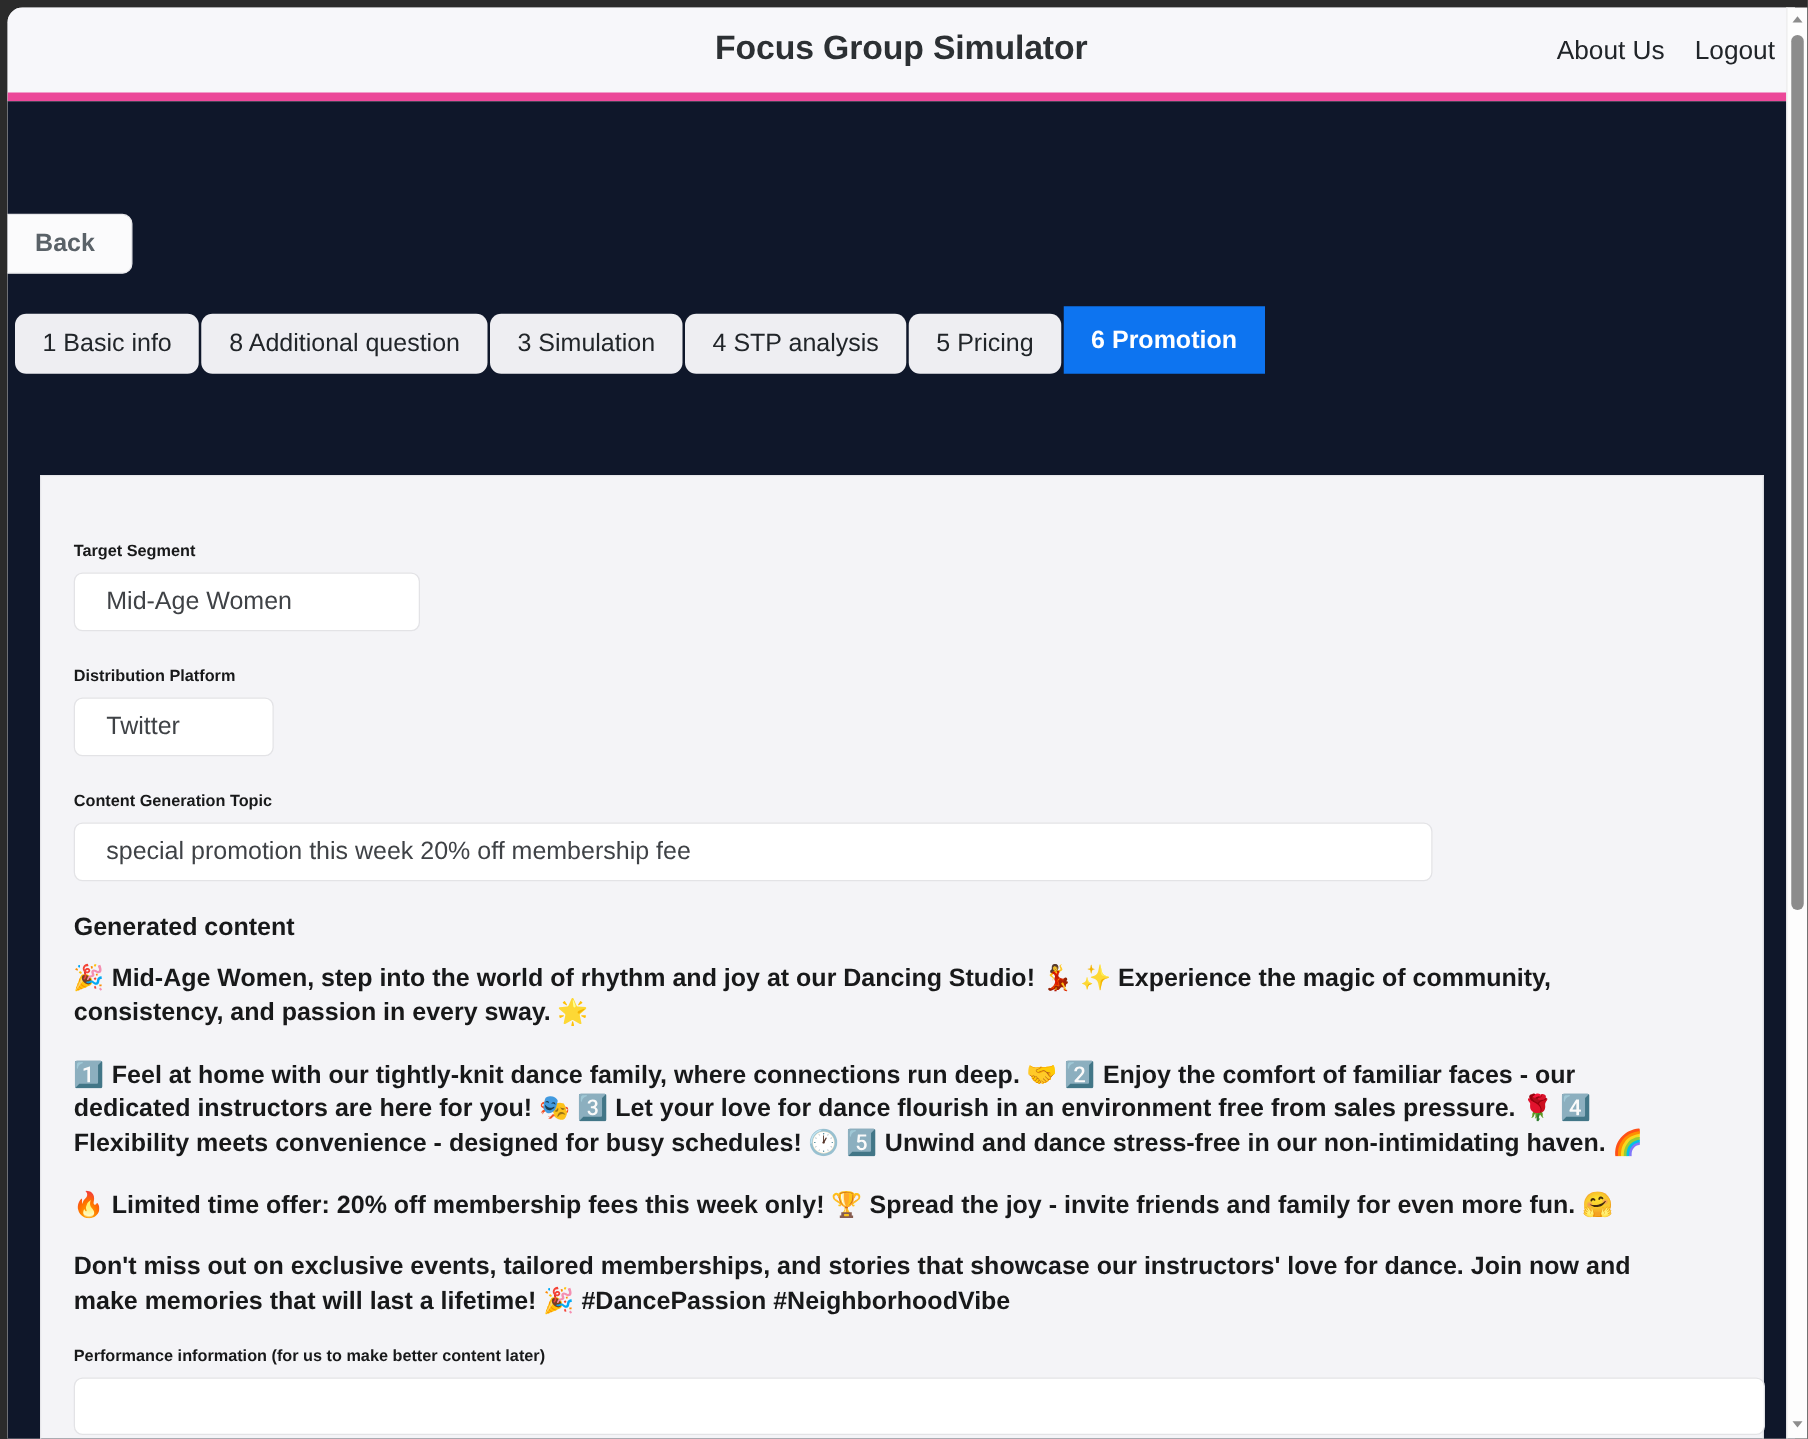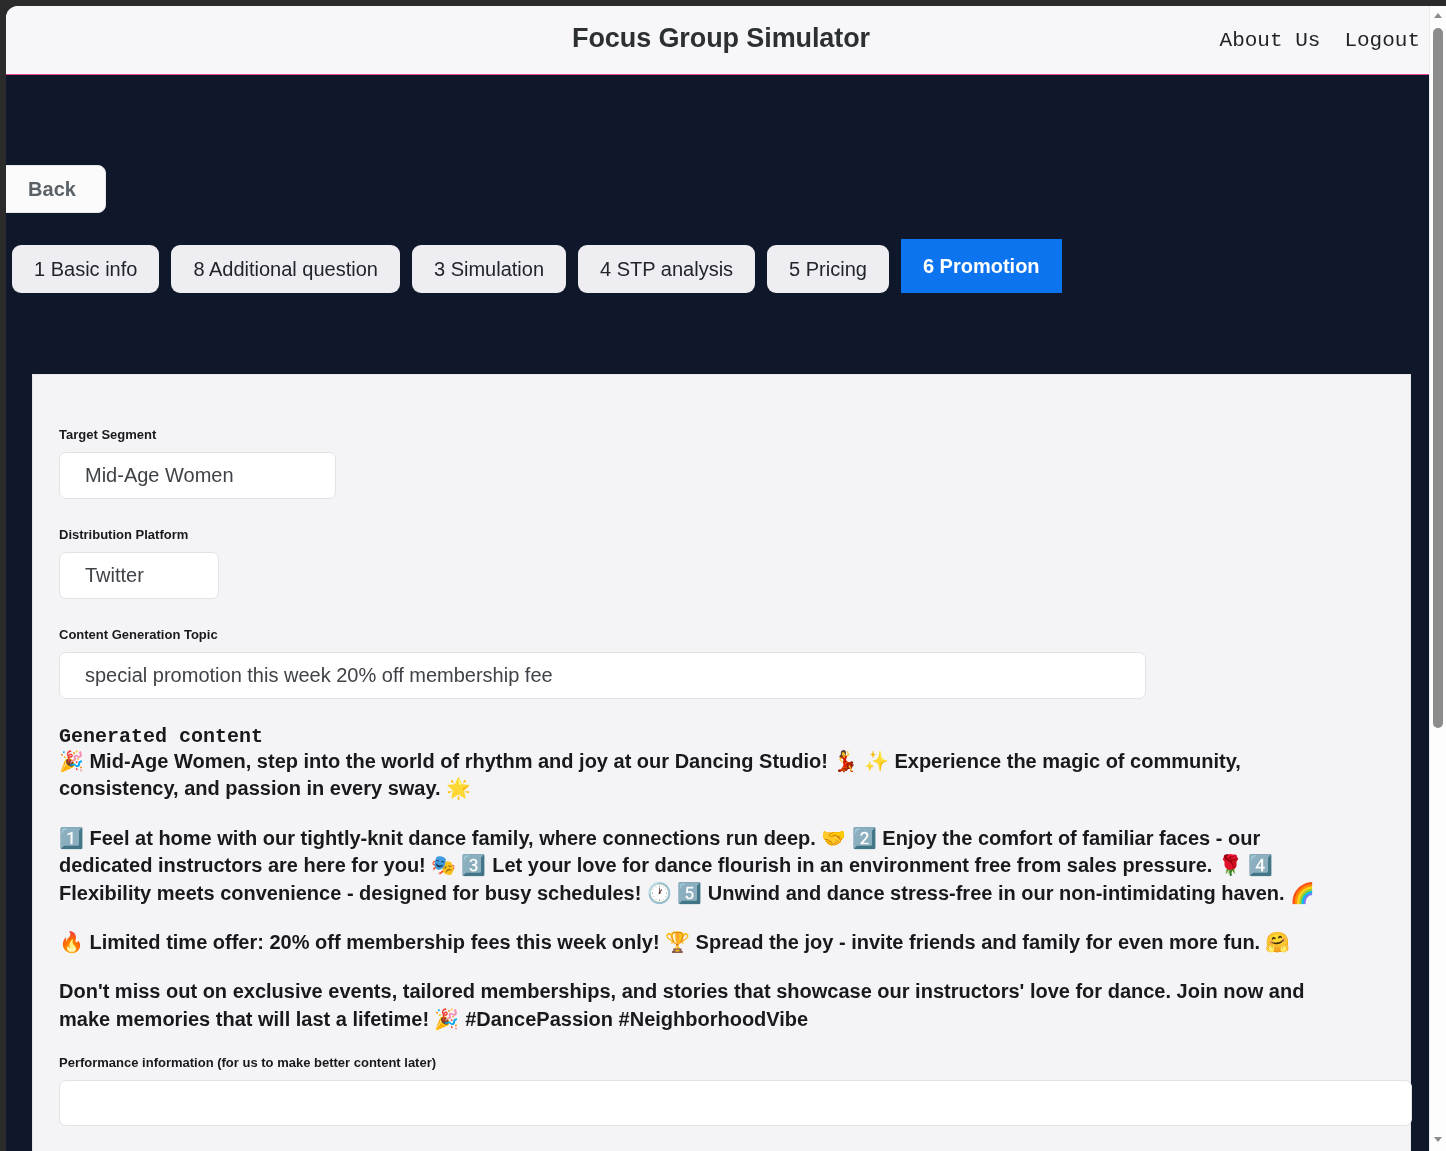--- a/index.html
+++ b/index.html
@@ -60,39 +60,38 @@
     height: 700px;
     background: #8c8c8c;
     border-radius: 5px;
   }
 
   
   #navbar {
     position: relative;
     height: 68px;
     background: #f7f7fa;
-    border-bottom: 1px solid #ec4899;
+    border-bottom: 7px solid #ec4899;
   }
   #app-title {
     position: absolute;
     left: 0; right: 0;
     top: 17px;
     text-align: center;
     font-size: 27px;
     font-weight: bold;
     color: #2c3033;
     letter-spacing: -0.1px;
   }
   #nav-links {
     position: absolute;
     right: 16px;
     top: 23px;
     display: flex;
     gap: 24px;
-    font-family: Liberation Mono, monospace;
   }
   .nav-link {
     font-size: 21px;
     color: #212529;
     text-decoration: none;
     cursor: pointer;
   }
 
   
   #page {
@@ -120,21 +119,21 @@
     box-sizing: border-box;
   }
 
   
   #tabs {
     position: absolute;
     left: 6px;
     top: 164px;
     display: flex;
     align-items: flex-end;
-    gap: 12px;
+    gap: 2px;
   }
   .tab {
     background: #eeeef2;
     border-radius: 9px;
     color: #212529;
     font-size: 20px;
     padding: 14px 22px;
     cursor: pointer;
     white-space: nowrap;
     line-height: 1;
@@ -184,22 +183,21 @@
   #performance-input {
     width: 1353px;
     height: 46px;
     margin-bottom: 22px;
   }
 
   #generated-content-label {
     font-size: 20px;
     font-weight: bold;
     color: #18191a;
-    margin: 0 0 0 0;
-    font-family: Liberation Mono, monospace;
+    margin: 0 0 16px 0;
   }
   .content-para {
     font-size: 20px;
     font-weight: bold;
     color: #18191a;
     line-height: 1.37;
     margin: 0 0 22px 0;
     max-width: 1300px;
   }
 </style>

